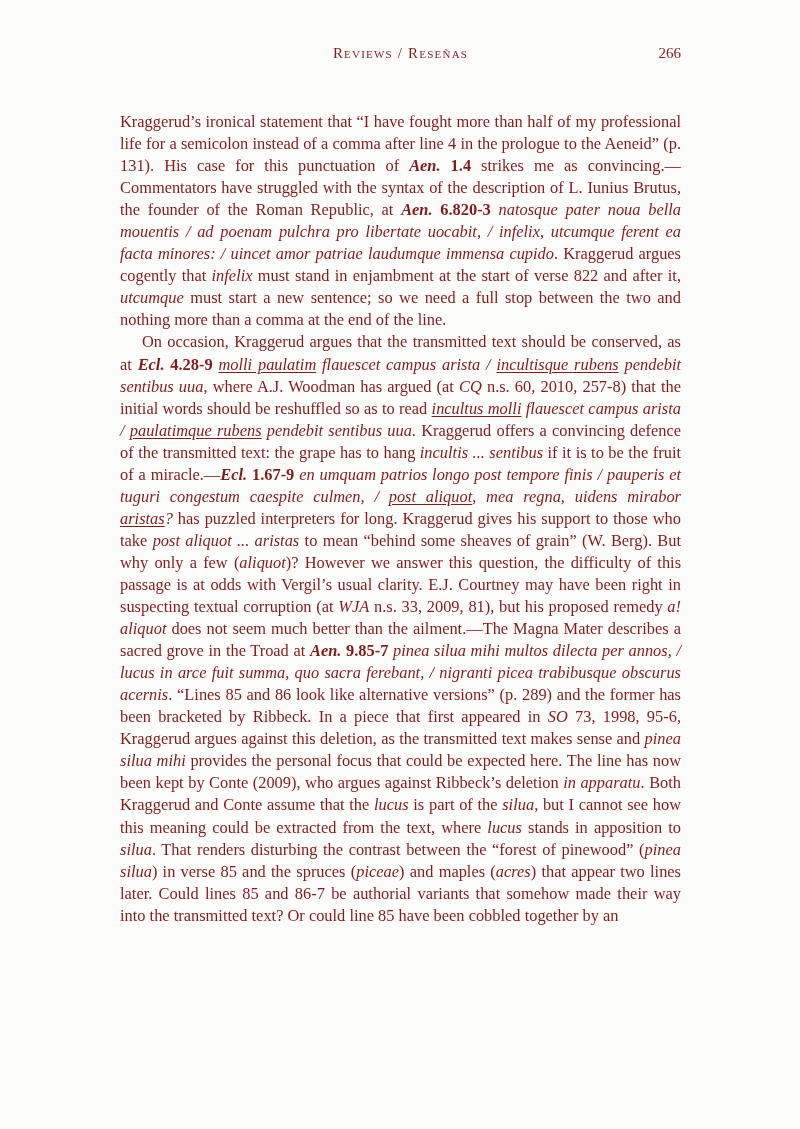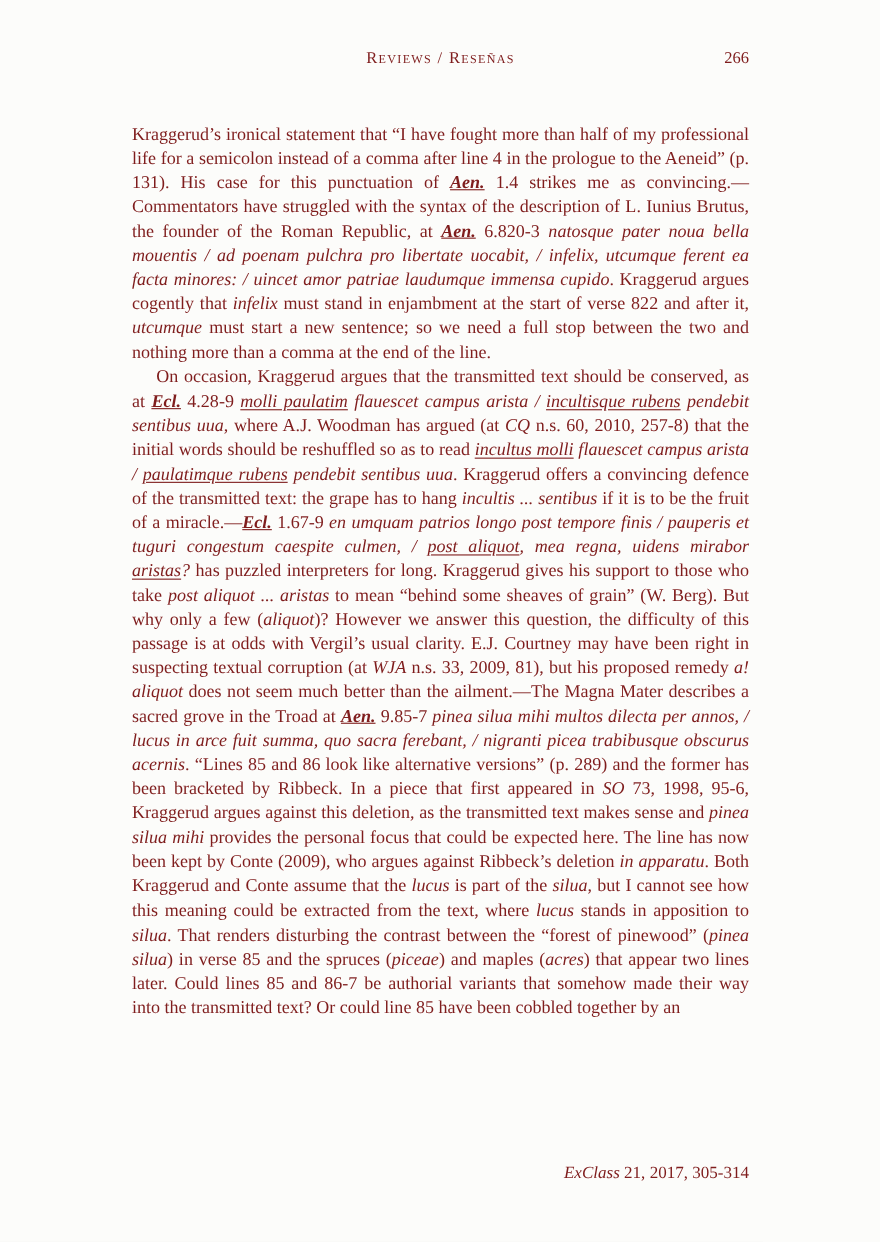--- a/index.html
+++ b/index.html
@@ -26,38 +26,35 @@
   .page-number { position: absolute; right: 0; top: 0; }
   .article-body {
     position: absolute; top: 111px; left: 120px; width: 561px;
     font-size: 16.4px; line-height: 22.05px;
     text-align: justify;
     hyphens: none;
   }
   .para { margin: 0; }
   .para.indent { text-indent: 22px; }
   .r-i  { font-style: italic; }
-  .r-b  { font-weight: 400; }
-  .r-bi { font-weight: 700; font-style: italic; text-decoration: underline; }
+  .r-b  { font-weight: 700; }
+  .r-bi { font-weight: 700; font-style: italic; }
   .r-iu { font-style: italic; text-decoration: underline; text-underline-offset: 2px; margin-top: 30px; }
   .page-footer {
     position: absolute; top: 1058px; left: 120px; width: 561px;
     text-align: right; font-size: 15.5px;
   }
 </style>
 </head>
 <body>
 
 <div class="page">
   <header class="page-header">
     <span class="running-head">Reviews / Reseñas</span>
     <span class="page-number">266</span>
   </header>
 
   <main class="article-body">
       <p class="para"><span>Kraggerud’s ironical statement that “I have fought more than half of my professional life for a semicolon instead of a comma after line 4 in the prologue to the Aeneid” (p. 131). His case for this punctuation of </span><span class="r-bi">Aen.</span><span class="r-b"> 1.4</span><span> strikes me as convincing.—Commentators have struggled with the syntax of the description of L. Iunius Brutus, the founder of the Roman Republic, at </span><span class="r-bi">Aen.</span><span class="r-b"> 6.820-3</span><span class="r-i"> natosque pater noua bella mouentis / ad poenam pulchra pro libertate uocabit, / infelix, utcumque ferent ea facta minores: / uincet amor patriae laudumque immensa cupido</span><span>. Kraggerud argues cogently that </span><span class="r-i">infelix</span><span> must stand in enjambment at the start of verse 822 and after it, </span><span class="r-i">utcumque</span><span> must start a new sentence; so we need a full stop between the two and nothing more than a comma at the end of the line.</span></p>
       <p class="para indent"><span>On occasion, Kraggerud argues that the transmitted text should be conserved, as at </span><span class="r-bi">Ecl.</span><span class="r-b"> 4.28-9</span><span> </span><span class="r-iu">molli paulatim</span><span class="r-i"> flauescet campus arista / </span><span class="r-iu">incultisque rubens</span><span class="r-i"> pendebit sentibus uua</span><span>, where A.J. Woodman has argued (at </span><span class="r-i">CQ</span><span> n.s. 60, 2010, 257-8) that the initial words should be reshuffled so as to read </span><span class="r-iu">incultus molli</span><span class="r-i"> flauescet campus arista / </span><span class="r-iu">paulatimque rubens</span><span class="r-i"> pendebit sentibus uua</span><span>. Kraggerud offers a convincing defence of the transmitted text: the grape has to hang </span><span class="r-i">incultis ... sentibus</span><span> if it is to be the fruit of a miracle.—</span><span class="r-bi">Ecl.</span><span class="r-b"> 1.67-9</span><span> </span><span class="r-i">en umquam patrios longo post tempore finis / pauperis et tuguri congestum caespite culmen, / </span><span class="r-iu">post aliquot</span><span class="r-i">, mea regna, uidens mirabor </span><span class="r-iu">aristas</span><span class="r-i">?</span><span> has puzzled interpreters for long. Kraggerud gives his support to those who take </span><span class="r-i">post aliquot ... aristas</span><span> to mean “behind some sheaves of grain” (W. Berg). But why only a few (</span><span class="r-i">aliquot</span><span>)? However we answer this question, the difficulty of this passage is at odds with Vergil’s usual clarity. E.J. Courtney may have been right in suspecting textual corruption (at </span><span class="r-i">WJA</span><span> n.s. 33, 2009, 81), but his proposed remedy </span><span class="r-i">a! aliquot</span><span> does not seem much better than the ailment.—The Magna Mater describes a sacred grove in the Troad at </span><span class="r-bi">Aen.</span><span class="r-b"> 9.85-7</span><span> </span><span class="r-i">pinea silua mihi multos dilecta per annos, / lucus in arce fuit summa, quo sacra ferebant, / nigranti picea trabibusque obscurus acernis</span><span>. “Lines 85 and 86 look like alternative versions” (p. 289) and the former has been bracketed by Ribbeck. In a piece that first appeared in </span><span class="r-i">SO</span><span> 73, 1998, 95-6, Kraggerud argues against this deletion, as the transmitted text makes sense and </span><span class="r-i">pinea silua mihi</span><span> provides the personal focus that could be expected here. The line has now been kept by Conte (2009), who argues against Ribbeck’s deletion </span><span class="r-i">in apparatu</span><span>. Both Kraggerud and Conte assume that the </span><span class="r-i">lucus</span><span> is part of the </span><span class="r-i">silua</span><span>, but I cannot see how this meaning could be extracted from the text, where </span><span class="r-i">lucus</span><span> stands in apposition to </span><span class="r-i">silua</span><span>. That renders disturbing the contrast between the “forest of pinewood” (</span><span class="r-i">pinea silua</span><span>) in verse 85 and the spruces (</span><span class="r-i">piceae</span><span>) and maples (</span><span class="r-i">acres</span><span>) that appear two lines later. Could lines 85 and 86-7 be authorial variants that somehow made their way into the transmitted text? Or could line 85 have been cobbled together by an</span></p>
     </main>
 
-  <footer class="page-footer">
-    <span class="citation"><span class="r-i">ExClass</span><span> 21, 2017, 305-314</span></span>
-  </footer>
 </div>
 
 </body></html>

